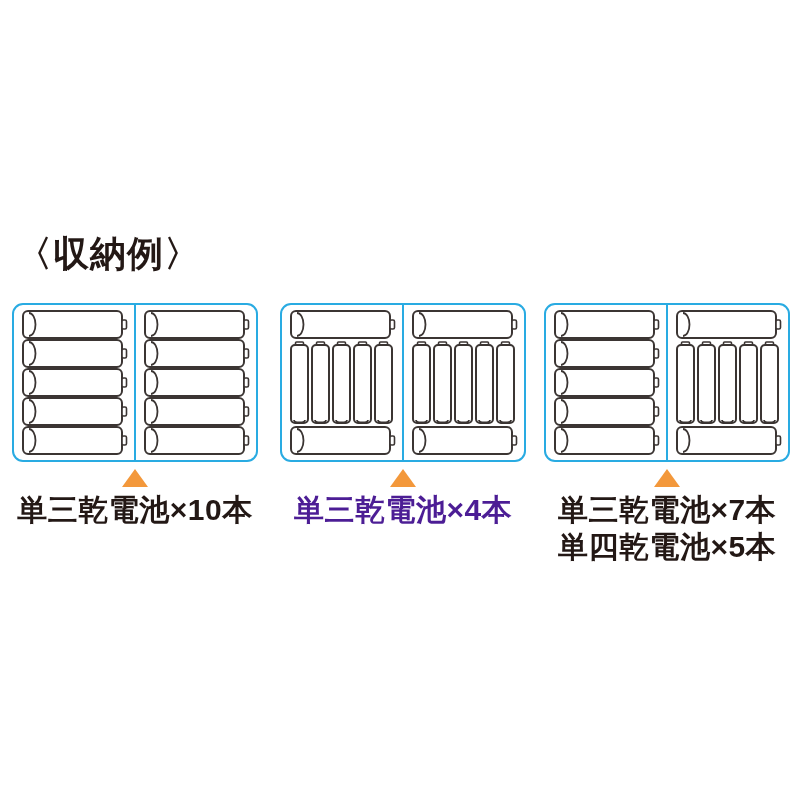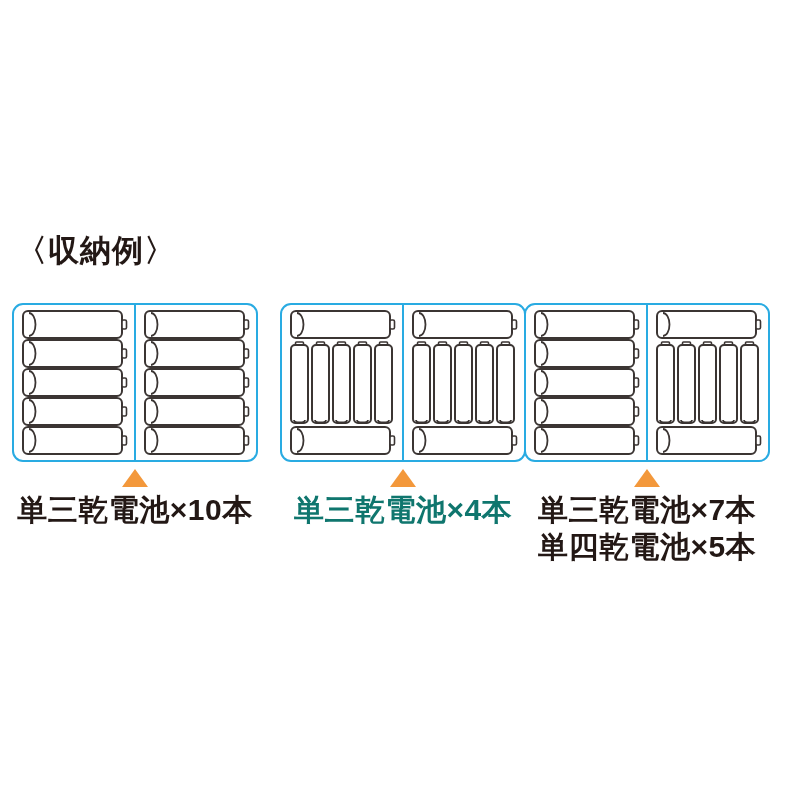--- a/index.html
+++ b/index.html
@@ -7,21 +7,21 @@
     position:relative;
     width:800px;height:800px;
     background:#fff;
     font-family:"Liberation Sans","DejaVu Sans",sans-serif;
     overflow:hidden;
   }
   .title{
     position:absolute;
     left:16px;top:230px;
     margin:0;
-    font-size:31px;
+    font-size:36px;
     font-weight:600;
     letter-spacing:1px;
   }
   .units{position:absolute;left:0;top:303px;width:800px;height:300px;}
   .unit{position:absolute;top:0;width:246px;}
   .case{
     box-sizing:border-box;
     width:246px;height:159px;
     border:2px solid #29ABE2;
     border-radius:11px;
@@ -200,25 +200,25 @@
               </svg>
             </div>
             <svg class="batt-h" width="106" height="29" viewBox="0 0 106 29">
               <rect x="1" y="1" width="99" height="27" rx="5" fill="#fff" stroke="#3B3533" stroke-width="2"></rect>
               <path d="M7 3 A 6.5 11.5 0 0 1 7 26" fill="none" stroke="#3B3533" stroke-width="1.8"></path>
               <rect x="100" y="10" width="4.5" height="9" rx="1.5" fill="#fff" stroke="#3B3533" stroke-width="1.6"></rect>
             </svg>
           </div>
         </div>
         <div class="triangle" style="border-bottom-color: rgb(243, 152, 59);"></div>
-        <div class="label" style="color: #0f766e;">
+        <div class="label" style="color: #4c1d95;">
           <div>単三乾電池×4本</div>
         </div>
       </div>
-      <div class="unit" style="left: 524px;">
+      <div class="unit" style="left: 544px;">
         <div class="case" style="border-color: rgb(41, 171, 226);">
           <div class="half">
             <svg class="batt-h" width="106" height="29" viewBox="0 0 106 29">
               <rect x="1" y="1" width="99" height="27" rx="5" fill="#fff" stroke="#3B3533" stroke-width="2"></rect>
               <path d="M7 3 A 6.5 11.5 0 0 1 7 26" fill="none" stroke="#3B3533" stroke-width="1.8"></path>
               <rect x="100" y="10" width="4.5" height="9" rx="1.5" fill="#fff" stroke="#3B3533" stroke-width="1.6"></rect>
             </svg>
             <svg class="batt-h" width="106" height="29" viewBox="0 0 106 29">
               <rect x="1" y="1" width="99" height="27" rx="5" fill="#fff" stroke="#3B3533" stroke-width="2"></rect>
               <path d="M7 3 A 6.5 11.5 0 0 1 7 26" fill="none" stroke="#3B3533" stroke-width="1.8"></path>

